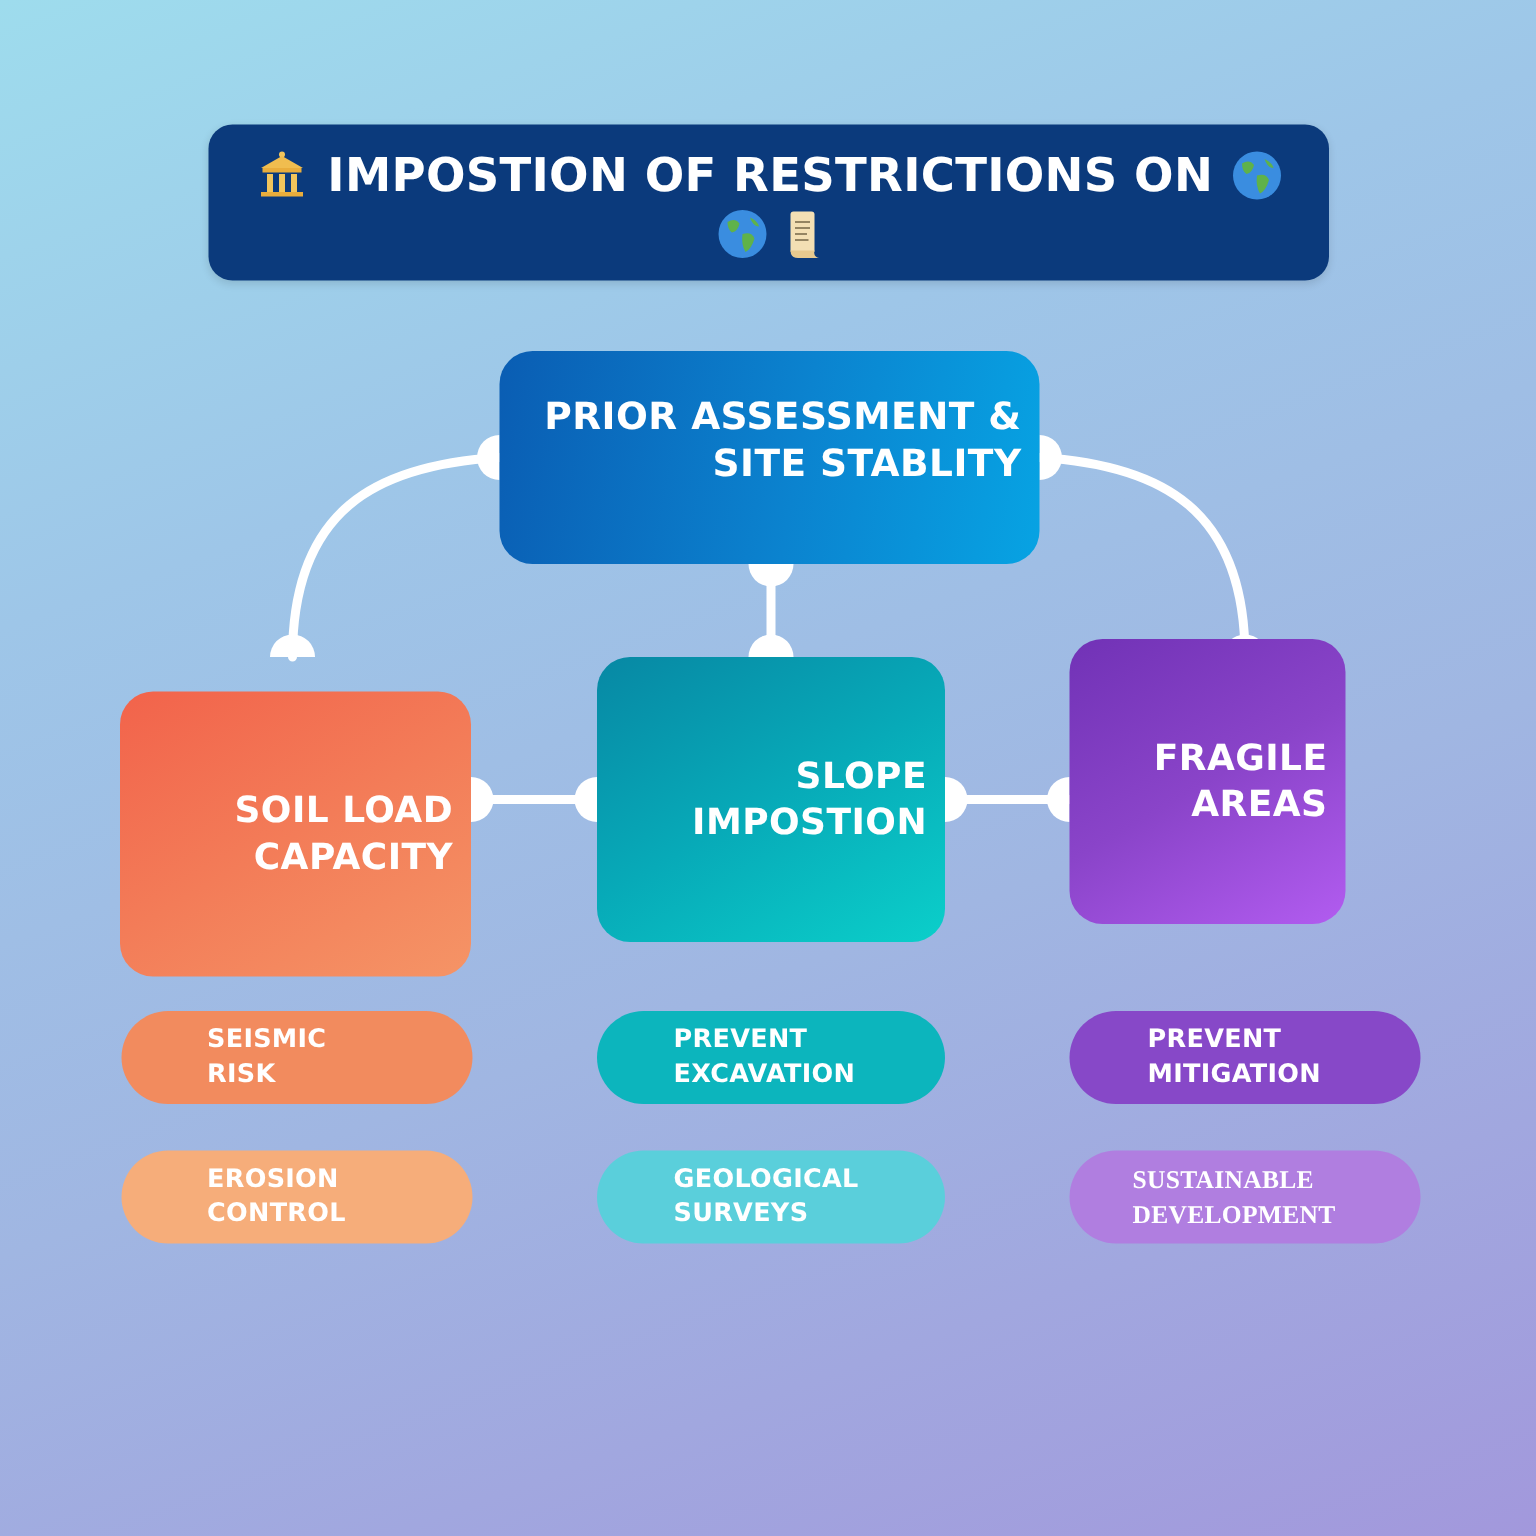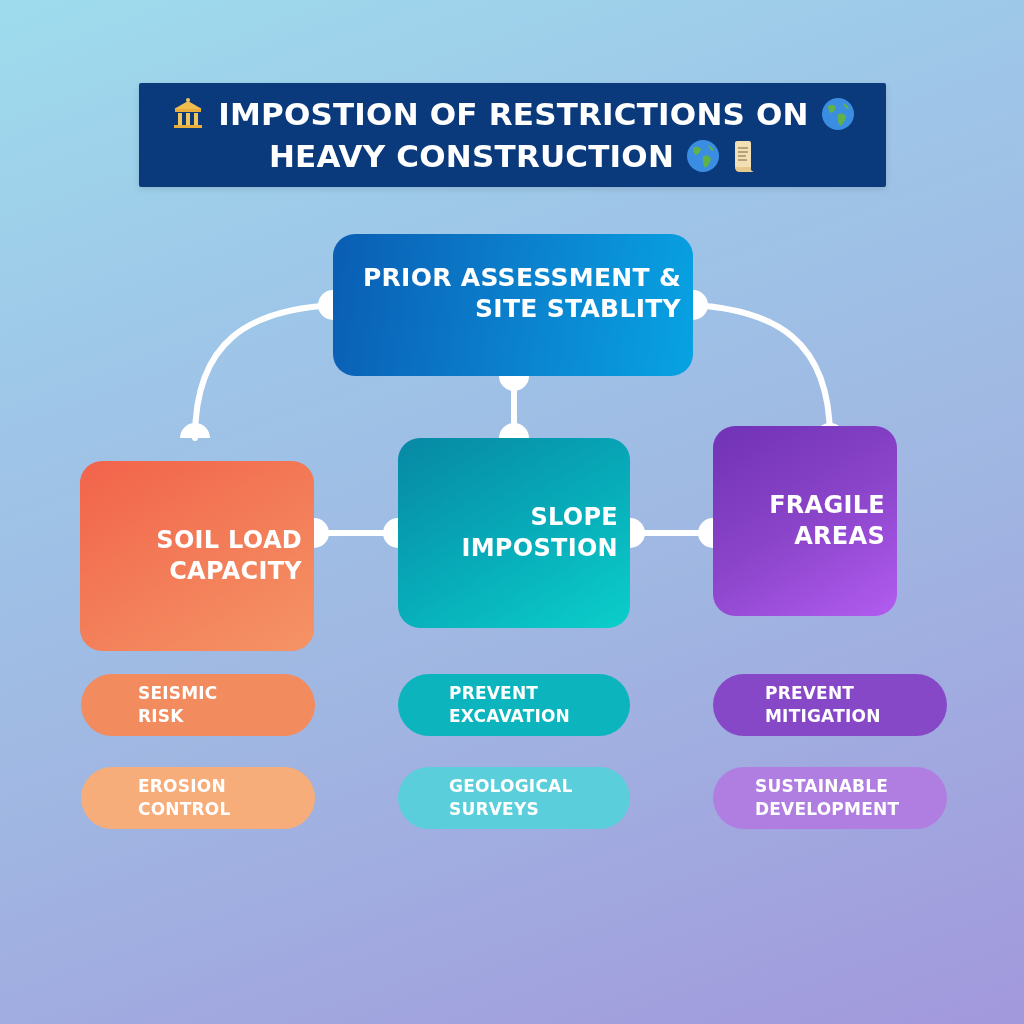--- a/index.html
+++ b/index.html
@@ -6,21 +6,21 @@
     html, body { width: 1024px; height: 1024px; overflow: hidden; }
     body {
       position: relative;
       font-family: "DejaVu Sans", "Liberation Sans", sans-serif;
       background: linear-gradient(160deg, #9edced 0%, #9ec6e8 30%, #a0b6e2 60%, #a298dc 100%);
     }
     .title-banner {
       position: absolute;
       left: 139px; top: 83px; width: 747px; height: 104px;
       background: #0b3a7c;
-      border-radius: 2px;
+      border-radius: 16px;
       display: flex; flex-direction: column; align-items: center; justify-content: center;
       color: #fff;
       font-weight: bold;
       font-size: 31px;
       letter-spacing: 0.2px;
       line-height: 42px;
       box-shadow: 0 2px 6px rgba(0,0,0,0.12);
     }
     .title-line { display: flex; align-items: center; gap: 12px; white-space: nowrap; }
     .emoji { display: inline-flex; align-items: center; justify-content: center; }
@@ -76,21 +76,21 @@
     .col-1 { left: 81px; }
     .col-2 { left: 398px; width: 232px; }
     .col-3 { left: 713px; }
     .row-1 { top: 674px; }
     .row-2 { top: 767px; }
     .p-seismic { background: #f28b5e; }
     .p-erosion { background: #f6ad7a; }
     .p-prevent { background: #0cb5bd; }
     .p-geo { background: #5acfdb; }
     .p-disaster { background: #8748c8; }
-    .p-sustain { background: #b07ee0; }
+    .p-sustain { background: #b07ee0; font-family: Liberation Serif, serif; }
   </style>
 </head>
 <body>
 
 <div class="title-banner">
   <div class="title-line">
     <span class="emoji">
       <svg width="36" height="36" viewBox="0 0 36 36">
         <circle cx="18" cy="4" r="2" fill="#f2c55c"></circle>
         <polygon points="4,13 18,5 32,13" fill="#f0bd4f"></polygon>
@@ -105,21 +105,20 @@
     <span class="emoji">
       <svg width="34" height="34" viewBox="0 0 34 34">
         <circle cx="17" cy="17" r="16" fill="#3a8de0"></circle>
         <path d="M7 9 Q12 6 15 10 Q14 15 10 16 Q7 14 7 9 Z" fill="#5fb24a"></path>
         <path d="M17 17 Q23 15 25 20 Q23 27 19 29 Q16 24 17 17 Z" fill="#5fb24a"></path>
         <path d="M22 6 Q27 8 28 12 Q24 12 22 6 Z" fill="#5fb24a"></path>
       </svg>
     </span>
   </div>
   <div class="title-line">
-    <span>HEAVY CONSTRUCTION</span>
     <span class="emoji">
       <svg width="34" height="34" viewBox="0 0 34 34">
         <circle cx="17" cy="17" r="16" fill="#3a8de0"></circle>
         <path d="M7 9 Q12 6 15 10 Q14 15 10 16 Q7 14 7 9 Z" fill="#5fb24a"></path>
         <path d="M17 17 Q23 15 25 20 Q23 27 19 29 Q16 24 17 17 Z" fill="#5fb24a"></path>
         <path d="M22 6 Q27 8 28 12 Q24 12 22 6 Z" fill="#5fb24a"></path>
       </svg>
     </span>
     <span class="emoji">
       <svg width="24" height="36" viewBox="0 0 24 36">

